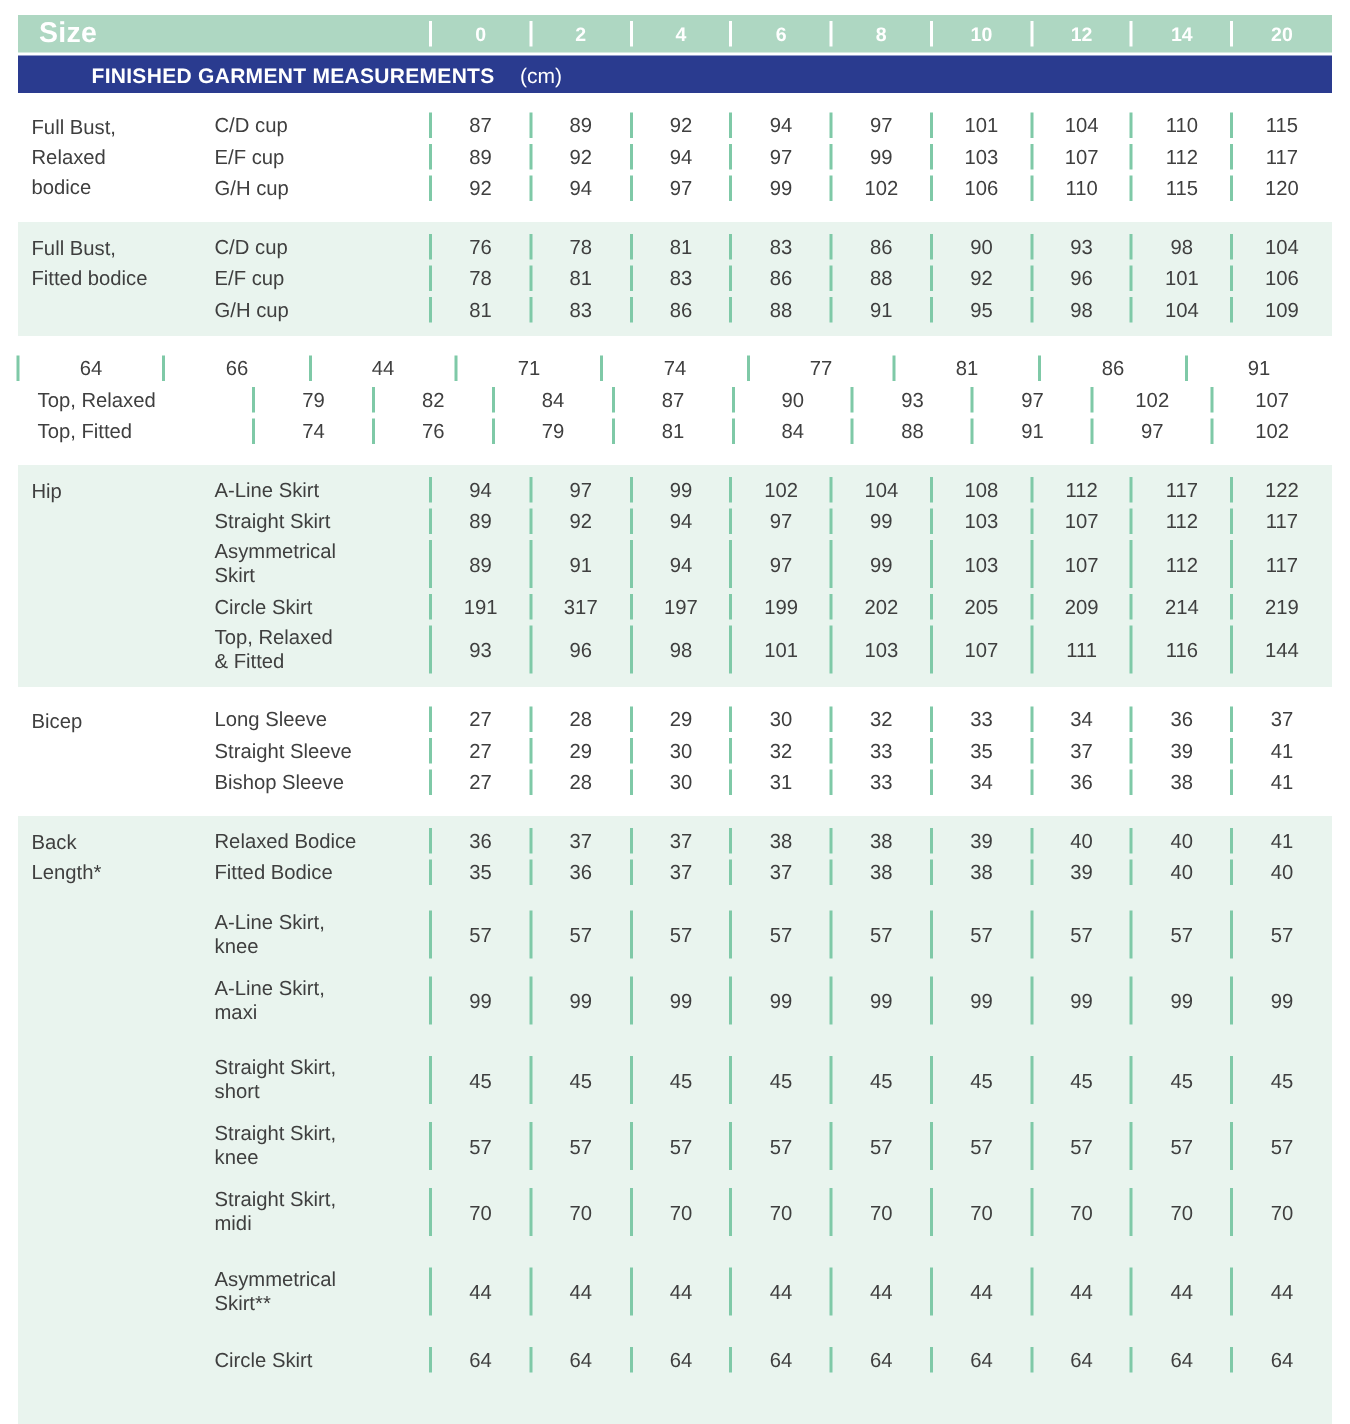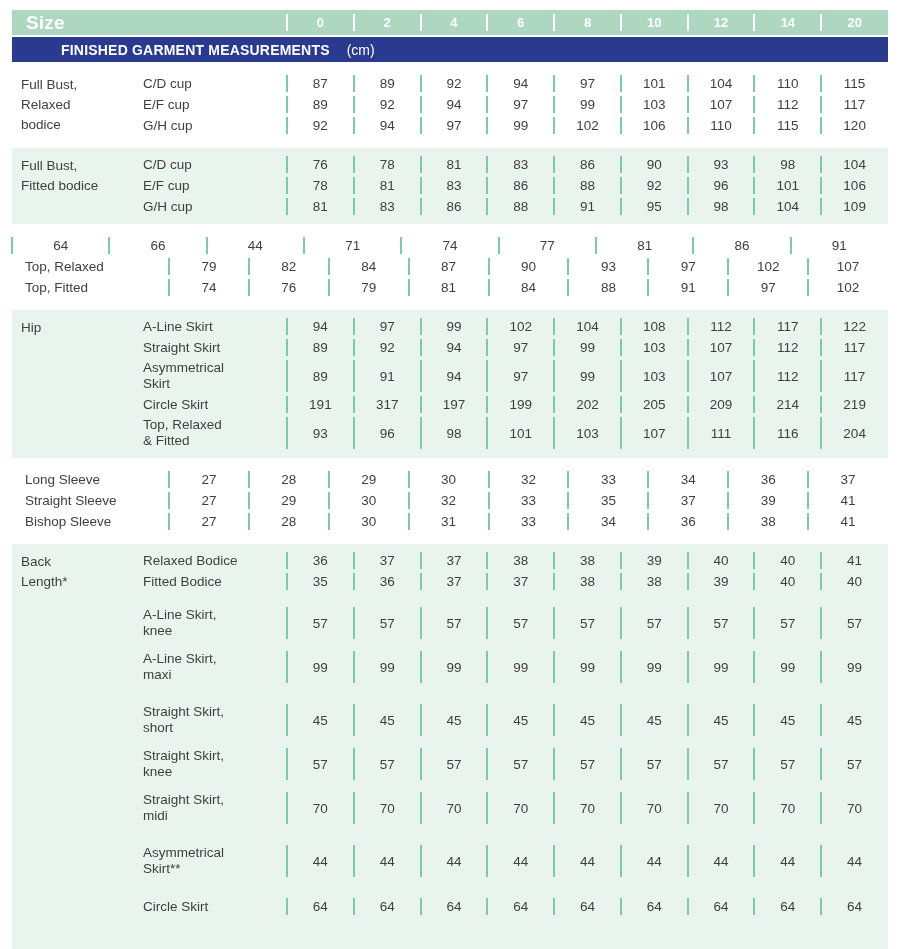--- a/index.html
+++ b/index.html
@@ -47,21 +47,21 @@
     width:118px;box-sizing:border-box;padding:2px 0 0 9px;
     font-size:13.5px;line-height:20px;white-space:pre-line;
   }
   .rows{flex:1;display:flex;flex-direction:column;}
   .row{display:flex;align-items:center;min-height:21px;}
   .row.gap{margin-top:9px;}
   .row-label{
     width:157px;box-sizing:border-box;padding:2px 6px 2px 13px;
     font-size:13.5px;line-height:16px;white-space:pre-line;
   }
-  .vals{flex:1;display:flex;align-self:stretch;justify-content:center;}
+  .vals{flex:1;display:flex;align-self:stretch;}
   .val{
     flex:1;position:relative;display:flex;align-items:center;justify-content:center;
     font-size:13.5px;
   }
   .val::before{
     content:"";position:absolute;left:-1px;top:2px;bottom:2px;width:2px;
     background:var(--teal,#7fc9a7);
   }
   .section-back-length .row{padding:4px 0;}
   .section-back-length .row:nth-child(-n+2){padding:0;}
@@ -299,26 +299,27 @@
 &amp; Fitted</div>
             <div class="vals">
               <div class="val">93</div>
               <div class="val">96</div>
               <div class="val">98</div>
               <div class="val">101</div>
               <div class="val">103</div>
               <div class="val">107</div>
               <div class="val">111</div>
               <div class="val">116</div>
-              <div class="val">204</div>
+              <div class="val">144</div>
             </div>
           </div>
         </div>
       </section>
       <section class="section section-bicep">
+        <div class="cat">Bicep</div>
         <div class="rows">
           <div class="row">
             <div class="row-label">Long Sleeve</div>
             <div class="vals">
               <div class="val">27</div>
               <div class="val">28</div>
               <div class="val">29</div>
               <div class="val">30</div>
               <div class="val">32</div>
               <div class="val">33</div>

